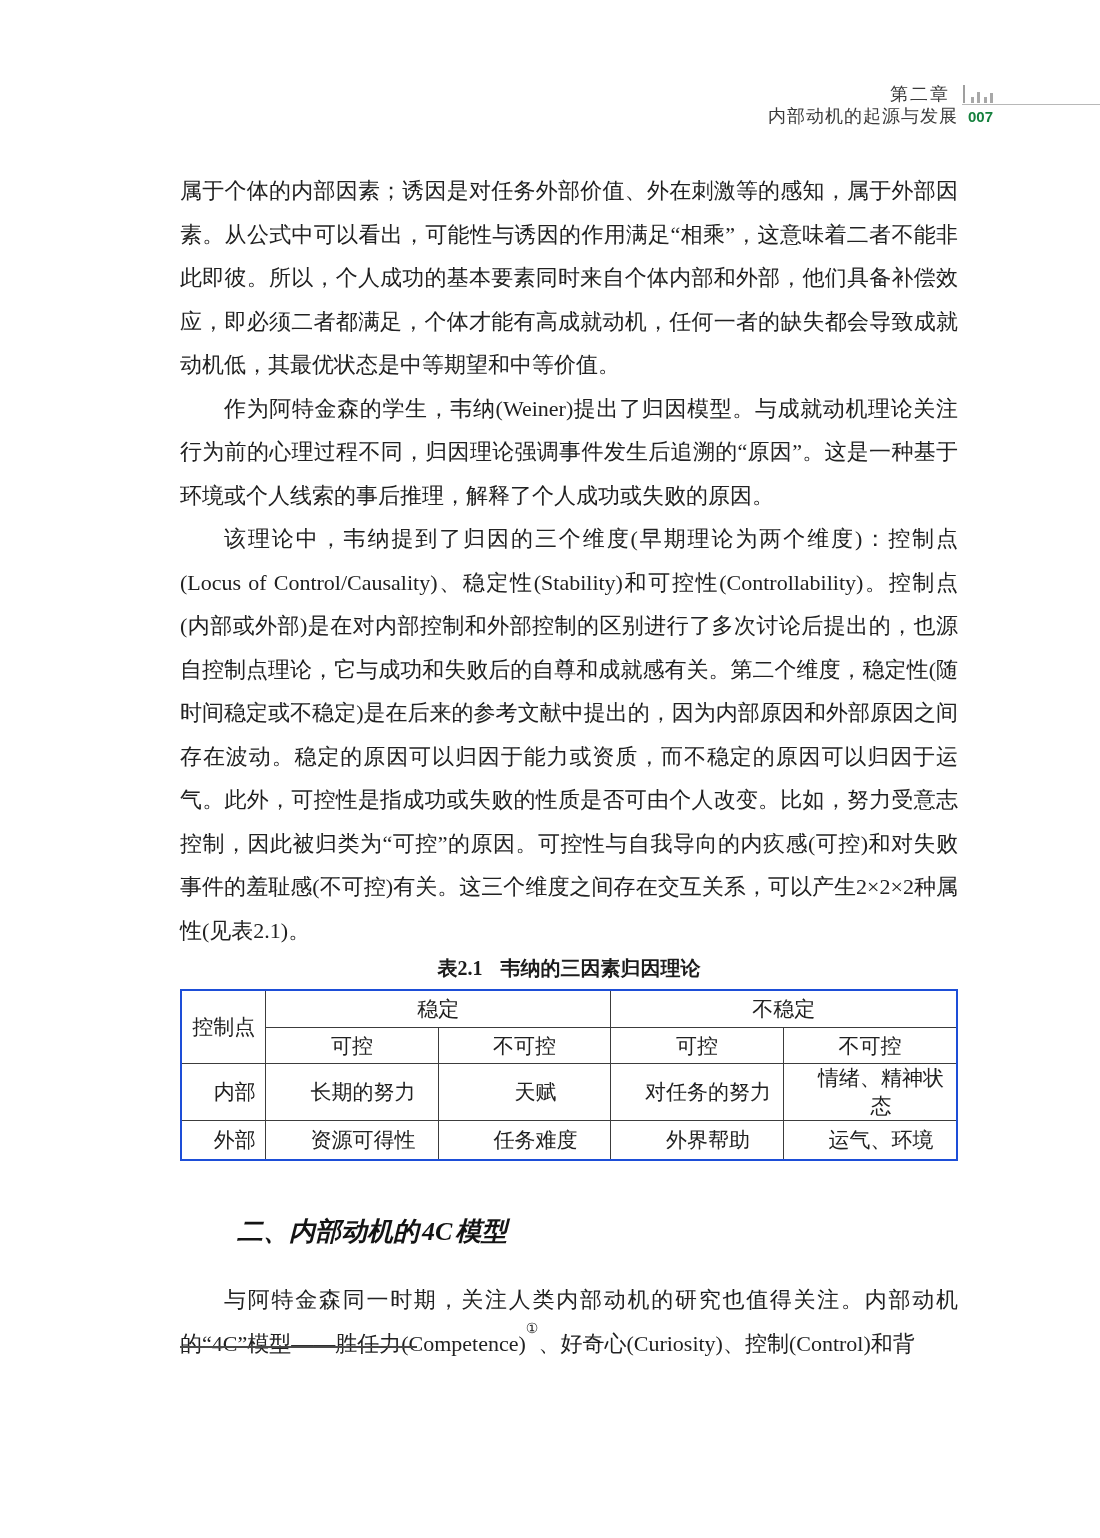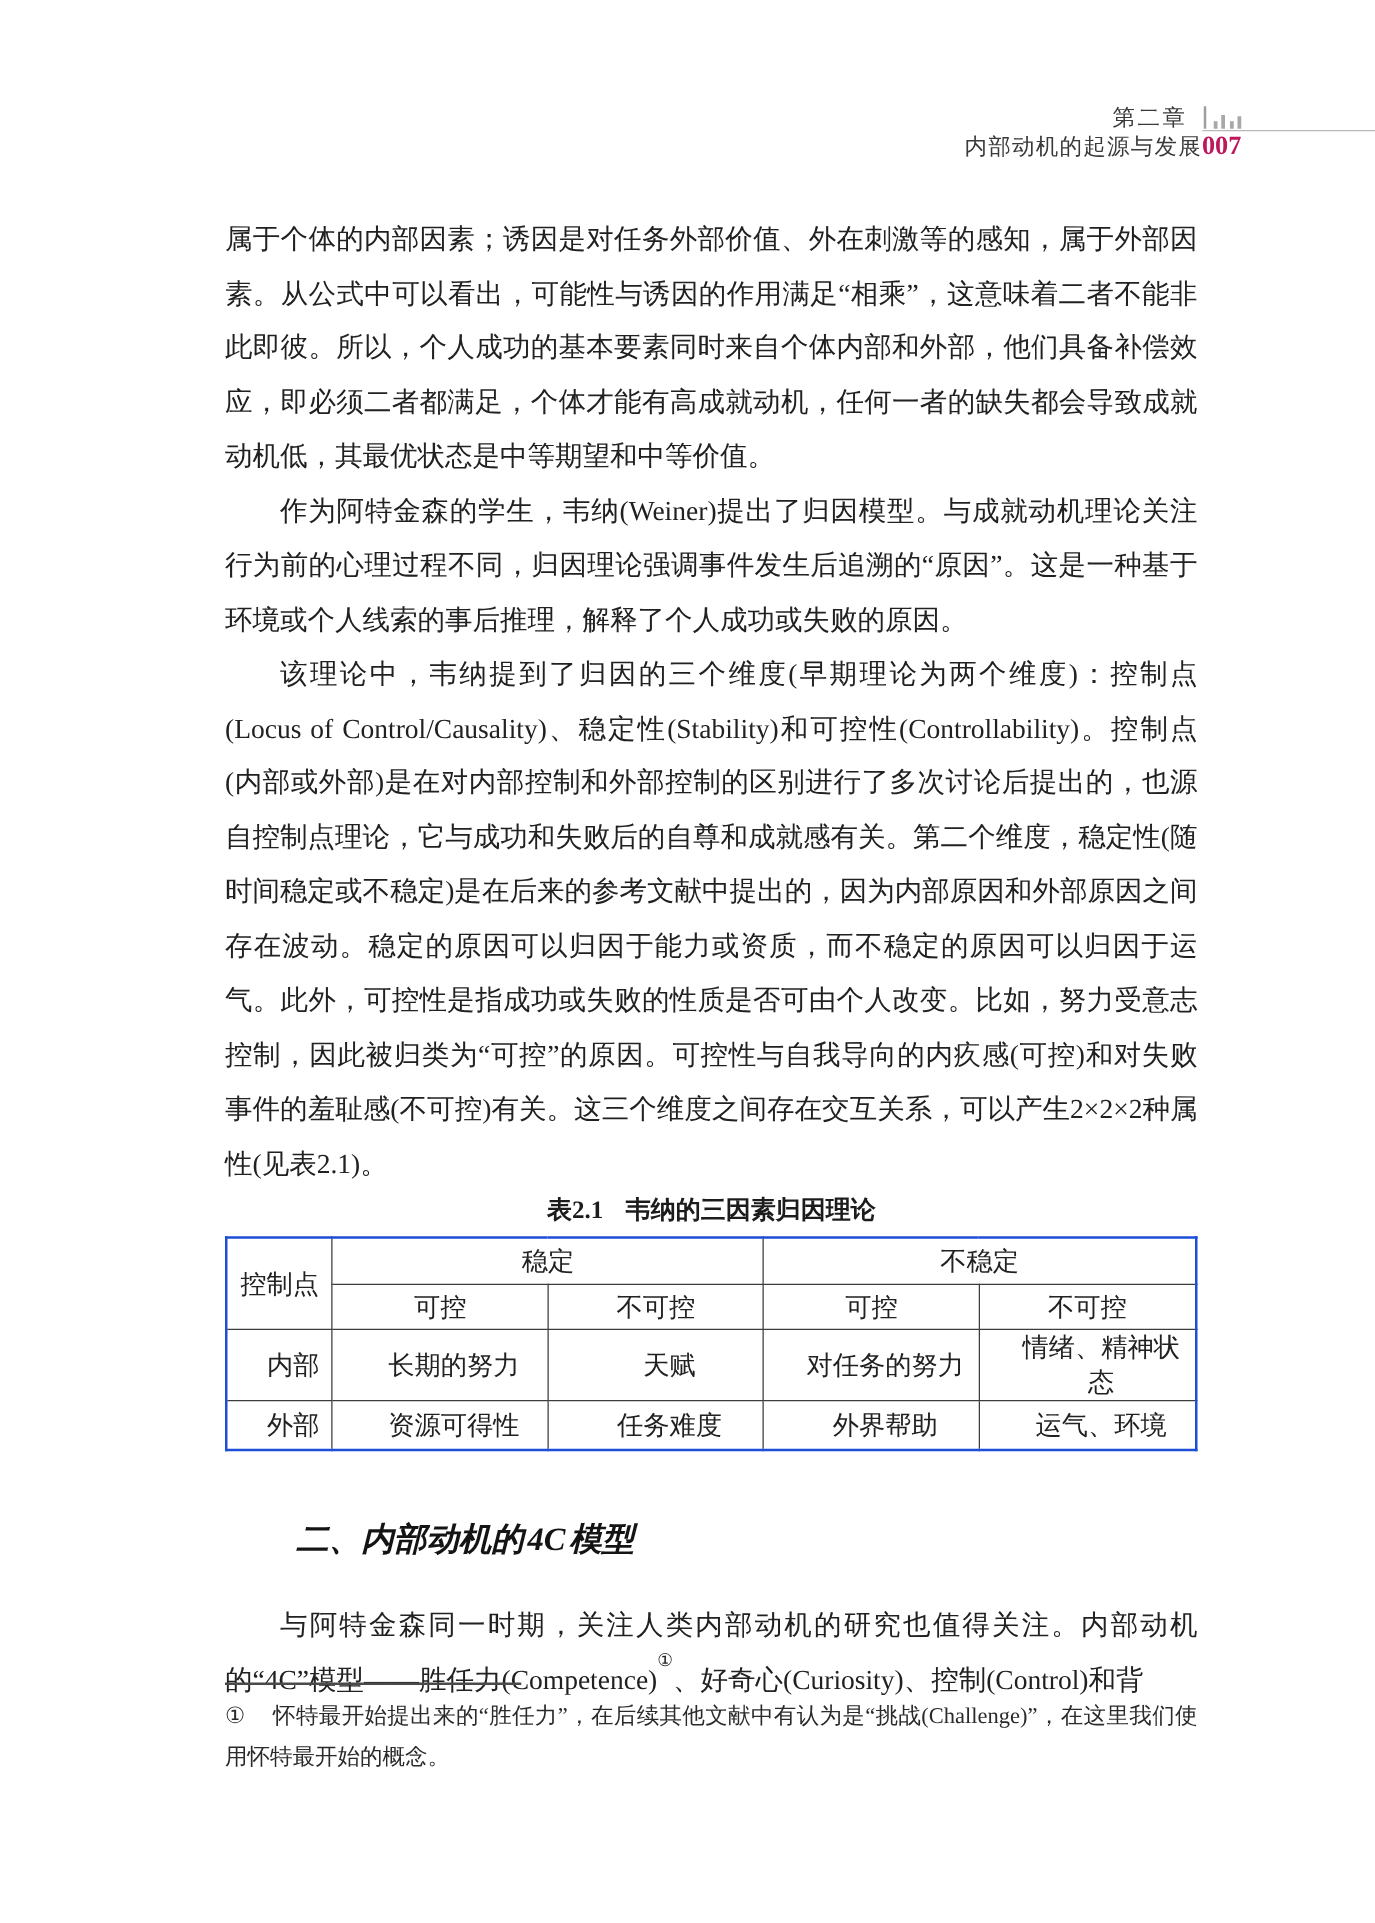--- a/index.html
+++ b/index.html
@@ -18,28 +18,28 @@
     letter-spacing:2px;
     font-family:"Liberation Serif","DejaVu Serif",serif;
   }
   .hdr-rule{
     position:absolute;left:962px;right:0;top:84px;height:20px;
     border-bottom:1px solid #b8b8b8;
   }
   .hdr-rule svg{position:absolute;left:0;bottom:0;}
   .hdr-line2{
     position:absolute;top:104px;right:107px;
-    display:flex;align-items:baseline;gap:0;
+    display:flex;align-items:baseline;gap:10px;
   }
   .hdr-subtitle{
     font-size:18px;color:#3a3a3a;letter-spacing:1px;
   }
   .hdr-pagenum{
-    font-size:21px;font-weight:bold;color:#be185d;
-    font-family:Liberation Serif, serif;
+    font-size:15px;font-weight:bold;color:#15803d;
+    font-family:Liberation Sans, sans-serif;
   }
   
   .main{
     position:absolute;left:180px;top:169px;width:778px;
   }
   .body-p{
     margin:0;
     font-size:22px;line-height:43.5px;
     text-align:justify;
     text-indent:2em;
@@ -166,16 +166,15 @@
     </table>
 
     <h2 class="sec-heading"><span>二、内部动机的</span><span class="hd-en">4C</span><span>模型</span></h2>
 
     <p class="body-p p-after-heading"><span>与阿特金森同一时期，关注人类内部动机的研究也值得关注。内部动机的“4C”模型——胜任力(Competence)</span><sup class="fnref">①</sup><span>、好奇心(Curiosity)、控制(Control)和背</span></p>
 
   </div>
 
   <div class="footnote">
     <div class="fn-rule"></div>
-    <p class="fn-text"><span class="fn-marker">①</span><span>怀特最开始提出来的“胜任力”，在后续其他文献中有认为是“挑战(Challenge)”，在这里我们使用怀特最开始的概念。</span></p>
   </div>
 
 </div>
 
 </body></html>

